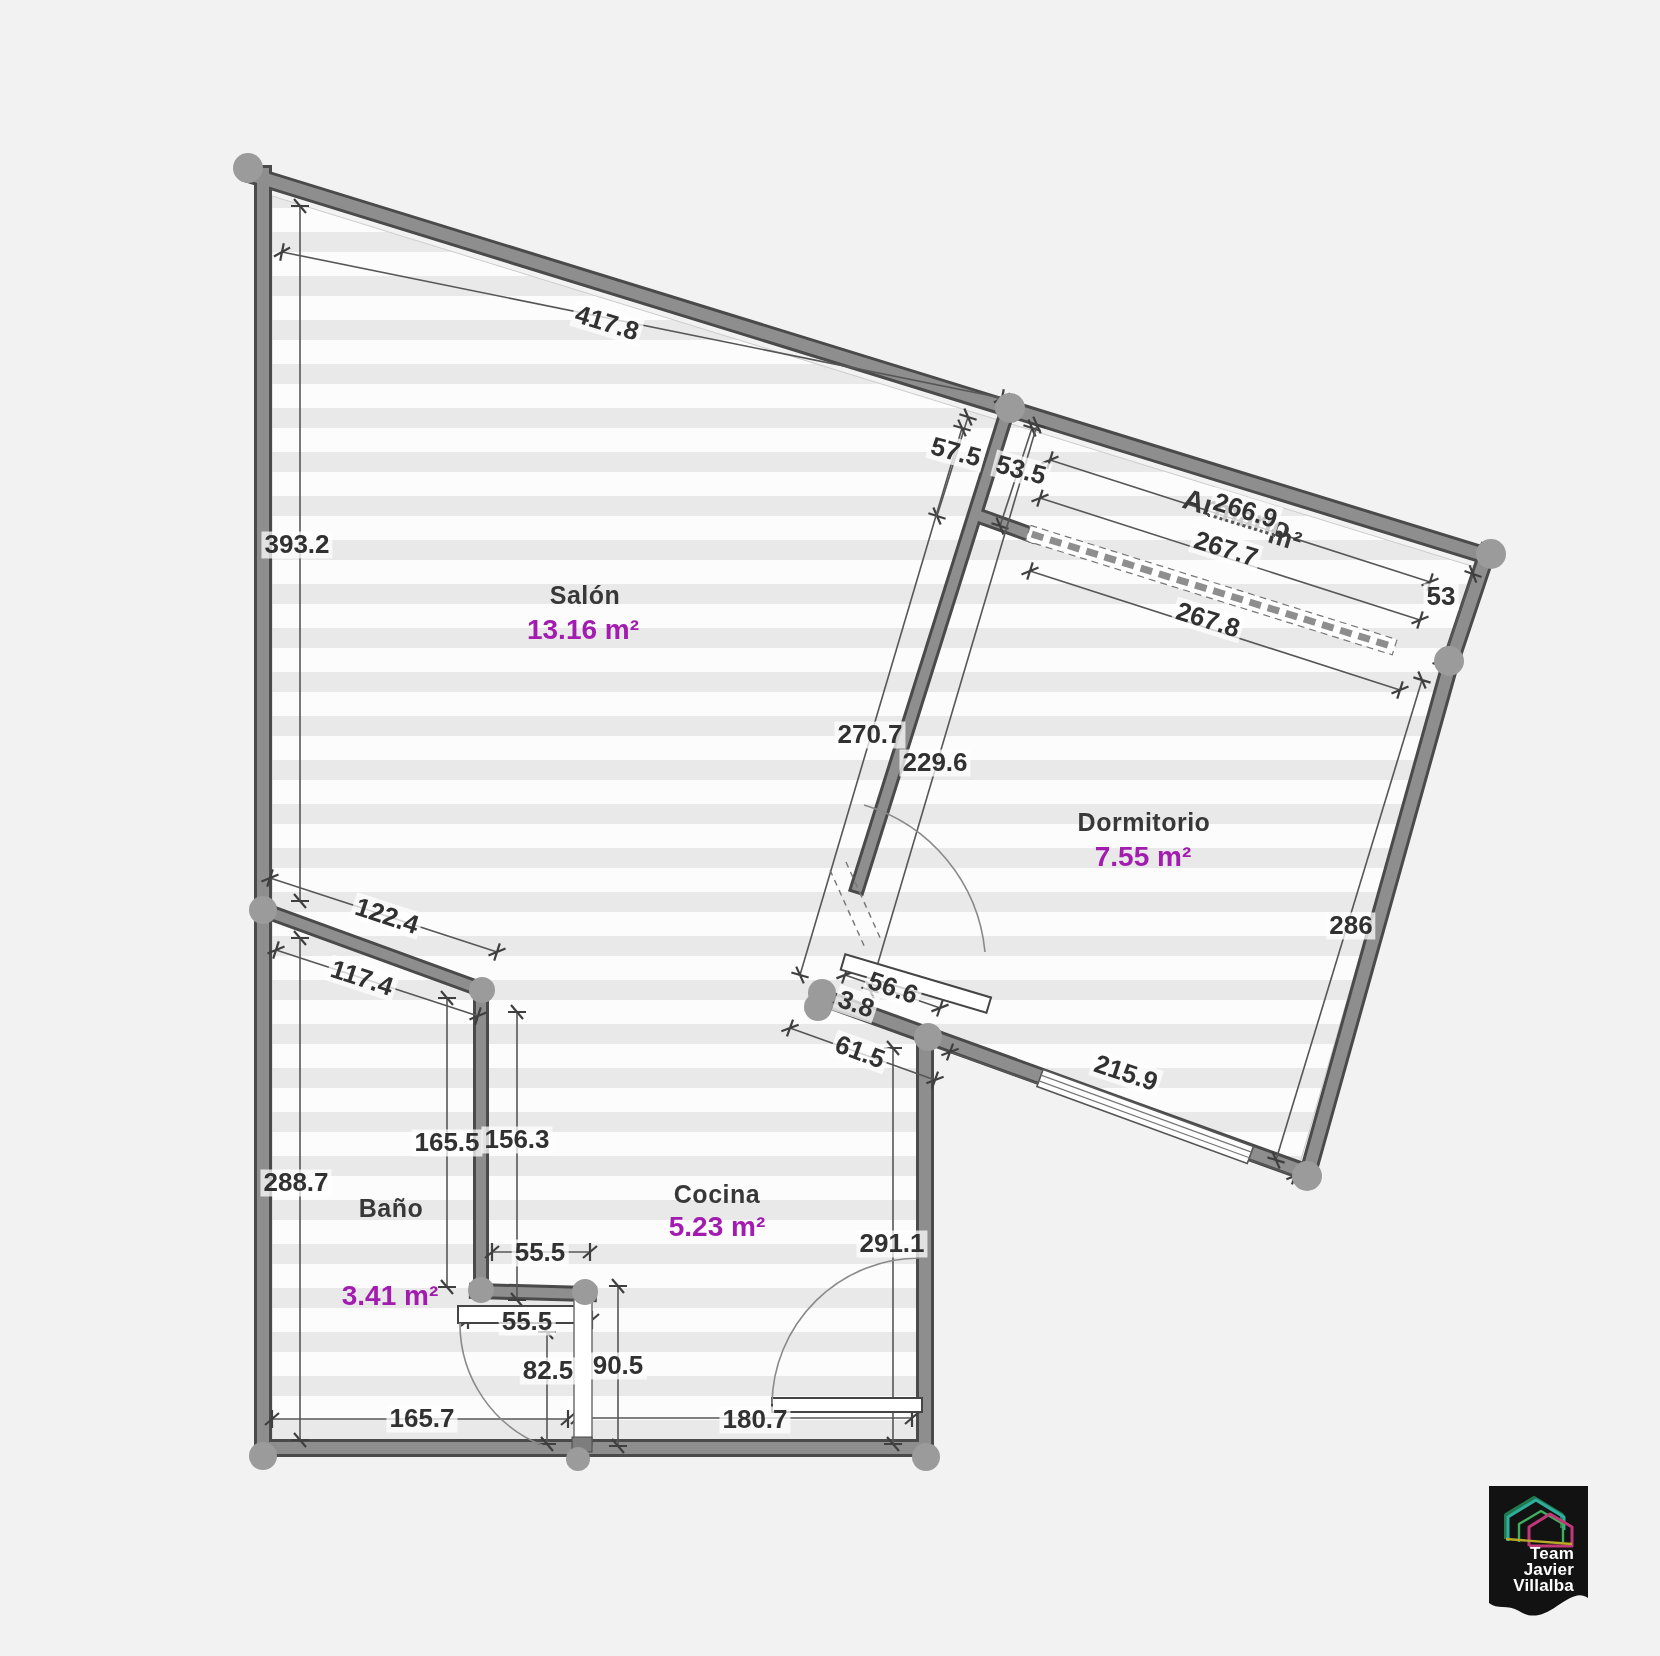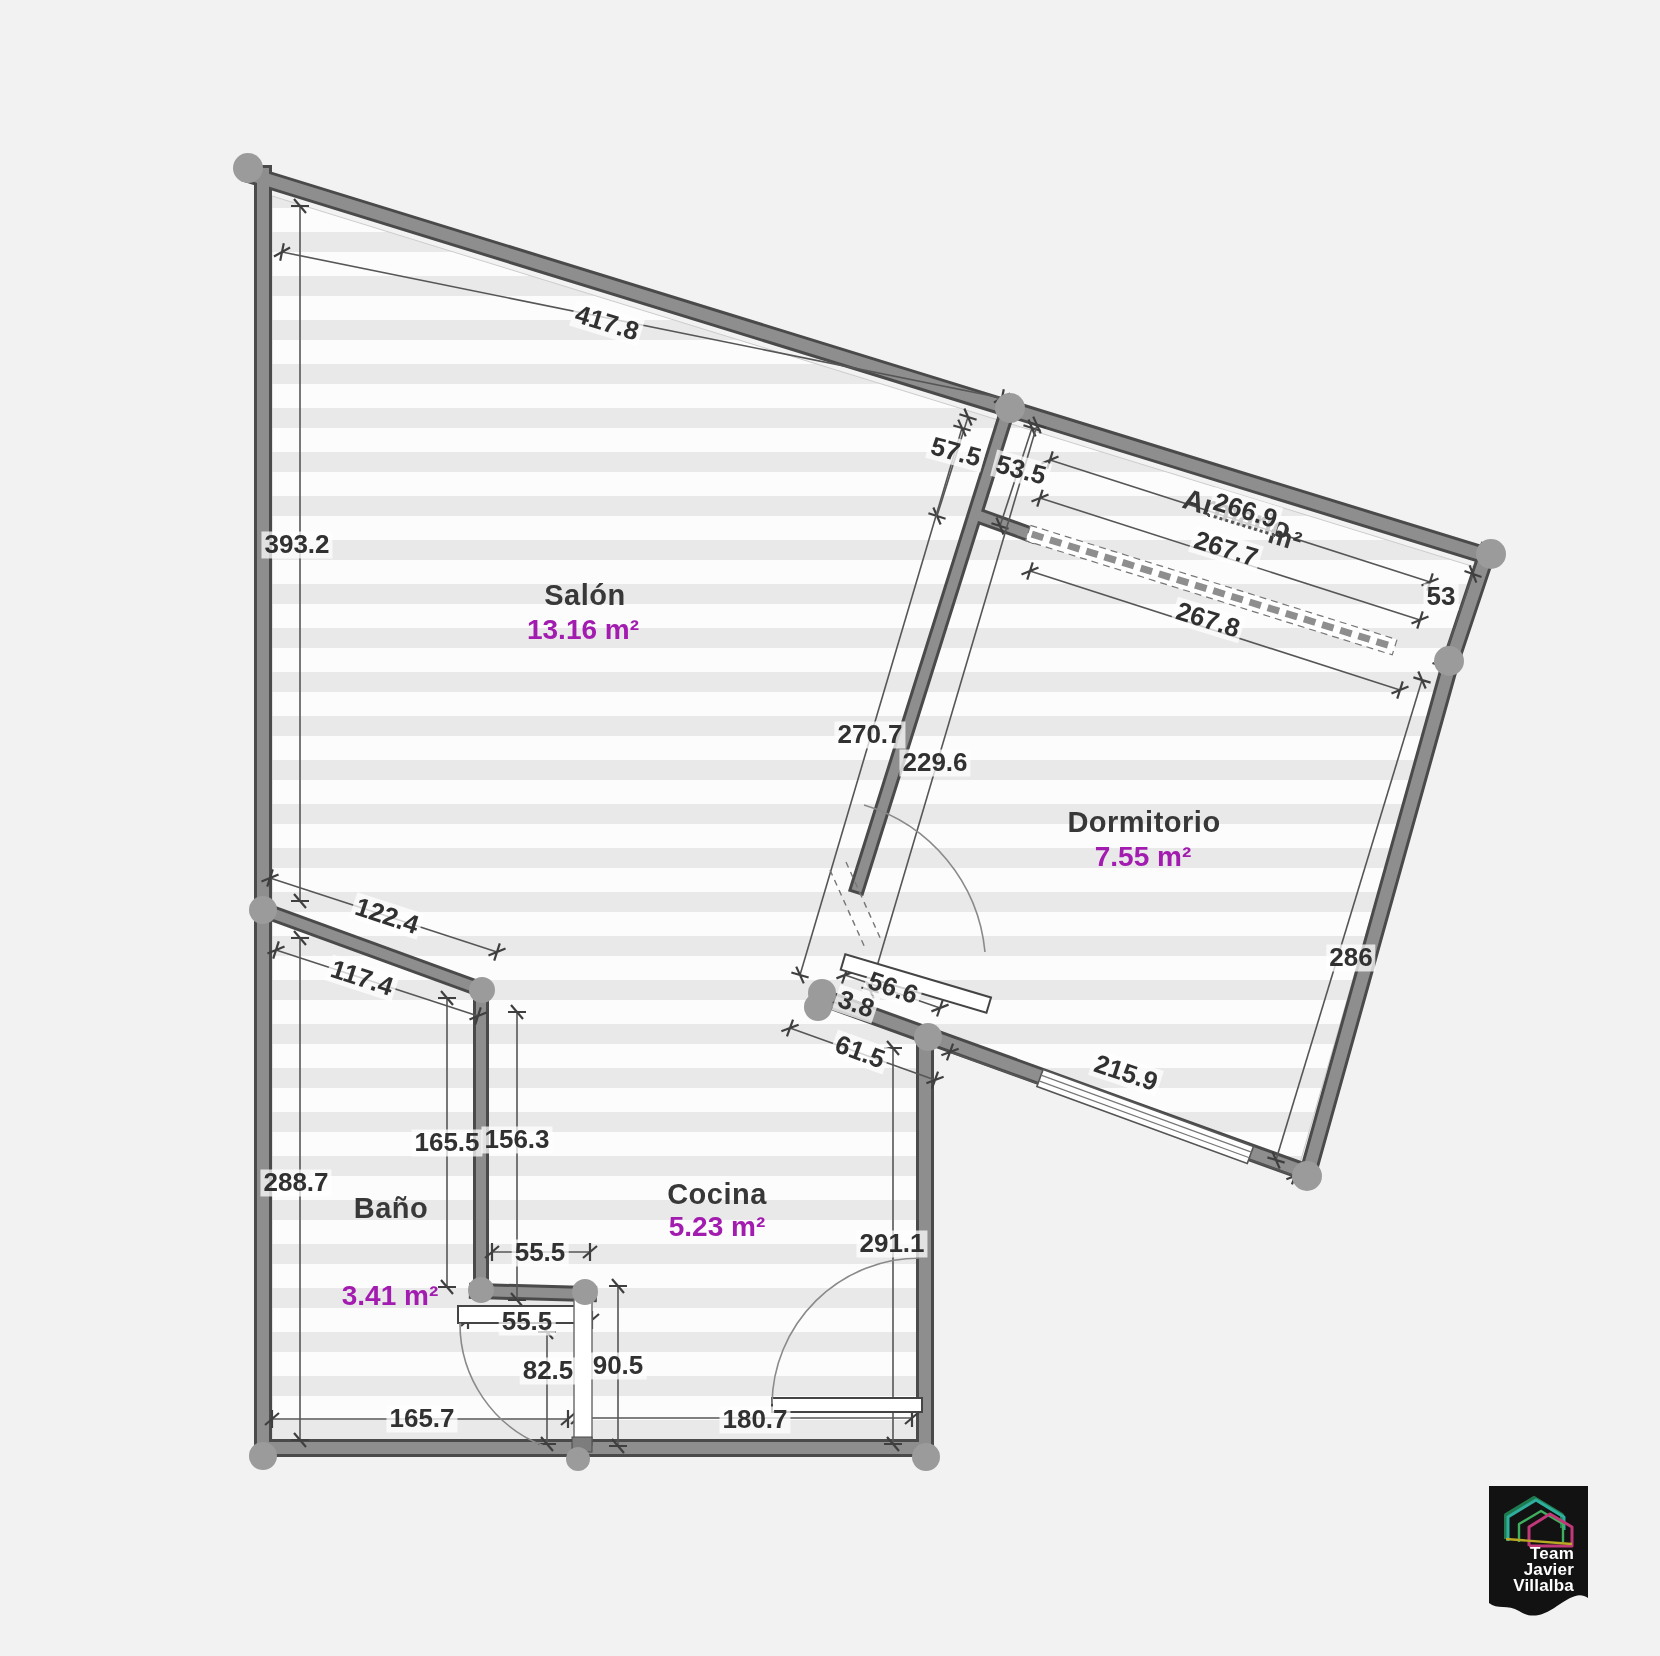--- a/index.html
+++ b/index.html
@@ -3,21 +3,21 @@
 <meta charset="utf-8">
 <style>
   html,body{margin:0;padding:0;background:#f2f2f2;}
   #stage{position:relative;width:1660px;height:1656px;background:#f2f2f2;overflow:hidden;
          font-family:"Liberation Sans", sans-serif;}
   #plan-svg{position:absolute;left:0;top:0;}
   .lbl{position:absolute;font-weight:700;color:#313131;white-space:nowrap;line-height:1.04;
        transform:translate(-50%,-50%);}
   .dim{font-size:26px;background:rgba(255,255,255,0.74);padding:0 3px;}
   .dim-dotted{border-bottom:3px dotted #555;}
-  .room-name{font-size:29px;color:#383838;letter-spacing:0.5px;}
+  .room-name{font-size:25px;color:#383838;letter-spacing:0.5px;}
   .room-area{font-size:28px;color:#a21caf;}
   .armario-name{font-size:29px;color:#383838;}
   .armario-m2{font-size:27px;color:#383838;}
   
   #logo{position:absolute;left:1489px;top:1486px;width:118px;height:132px;}
   #logo svg{position:absolute;left:0;top:0;}
   .logo-text{position:absolute;left:0;top:60px;width:85px;text-align:right;color:#ffffff;
              font-weight:700;font-size:17px;line-height:16px;letter-spacing:0.2px;}
 </style>
 </head>
@@ -170,21 +170,21 @@
   <div class="lbl dim" style="left:607px;top:323px;transform:translate(-50%,-50%) rotate(17deg)">417.8</div>
   <div class="lbl dim" style="left:297px;top:545px">393.2</div>
   <div class="lbl dim" style="left:956px;top:452px;transform:translate(-50%,-50%) rotate(15deg)">57.5</div>
   <div class="lbl dim" style="left:1021px;top:470px;transform:translate(-50%,-50%) rotate(15deg)">53.5</div>
   <div class="lbl dim dim-dotted" style="left:1245px;top:512px;transform:translate(-50%,-50%) rotate(17deg)">266.9</div>
   <div class="lbl dim" style="left:1226px;top:549px;transform:translate(-50%,-50%) rotate(17deg)">267.7</div>
   <div class="lbl dim" style="left:1208px;top:620px;transform:translate(-50%,-50%) rotate(17deg)">267.8</div>
   <div class="lbl dim" style="left:1441px;top:597px">53</div>
   <div class="lbl dim" style="left:870px;top:735px">270.7</div>
   <div class="lbl dim" style="left:935px;top:763px">229.6</div>
-  <div class="lbl dim" style="left:1351px;top:958px">286</div>
+  <div class="lbl dim" style="left:1351px;top:926px">286</div>
   <div class="lbl dim" style="left:387px;top:916px;transform:translate(-50%,-50%) rotate(18deg)">122.4</div>
   <div class="lbl dim" style="left:362px;top:978px;transform:translate(-50%,-50%) rotate(18deg)">117.4</div>
   <div class="lbl dim" style="left:893px;top:988px;transform:translate(-50%,-50%) rotate(19deg)">56.6</div>
   <div class="lbl dim" style="left:856px;top:1004px;transform:translate(-50%,-50%) rotate(19deg)">3.8</div>
   <div class="lbl dim" style="left:860px;top:1052px;transform:translate(-50%,-50%) rotate(20deg)">61.5</div>
   <div class="lbl dim" style="left:1126px;top:1073px;transform:translate(-50%,-50%) rotate(18deg)">215.9</div>
   <div class="lbl dim" style="left:447px;top:1143px">165.5</div>
   <div class="lbl dim" style="left:517px;top:1140px">156.3</div>
   <div class="lbl dim" style="left:296px;top:1183px">288.7</div>
   <div class="lbl dim" style="left:892px;top:1244px">291.1</div>

